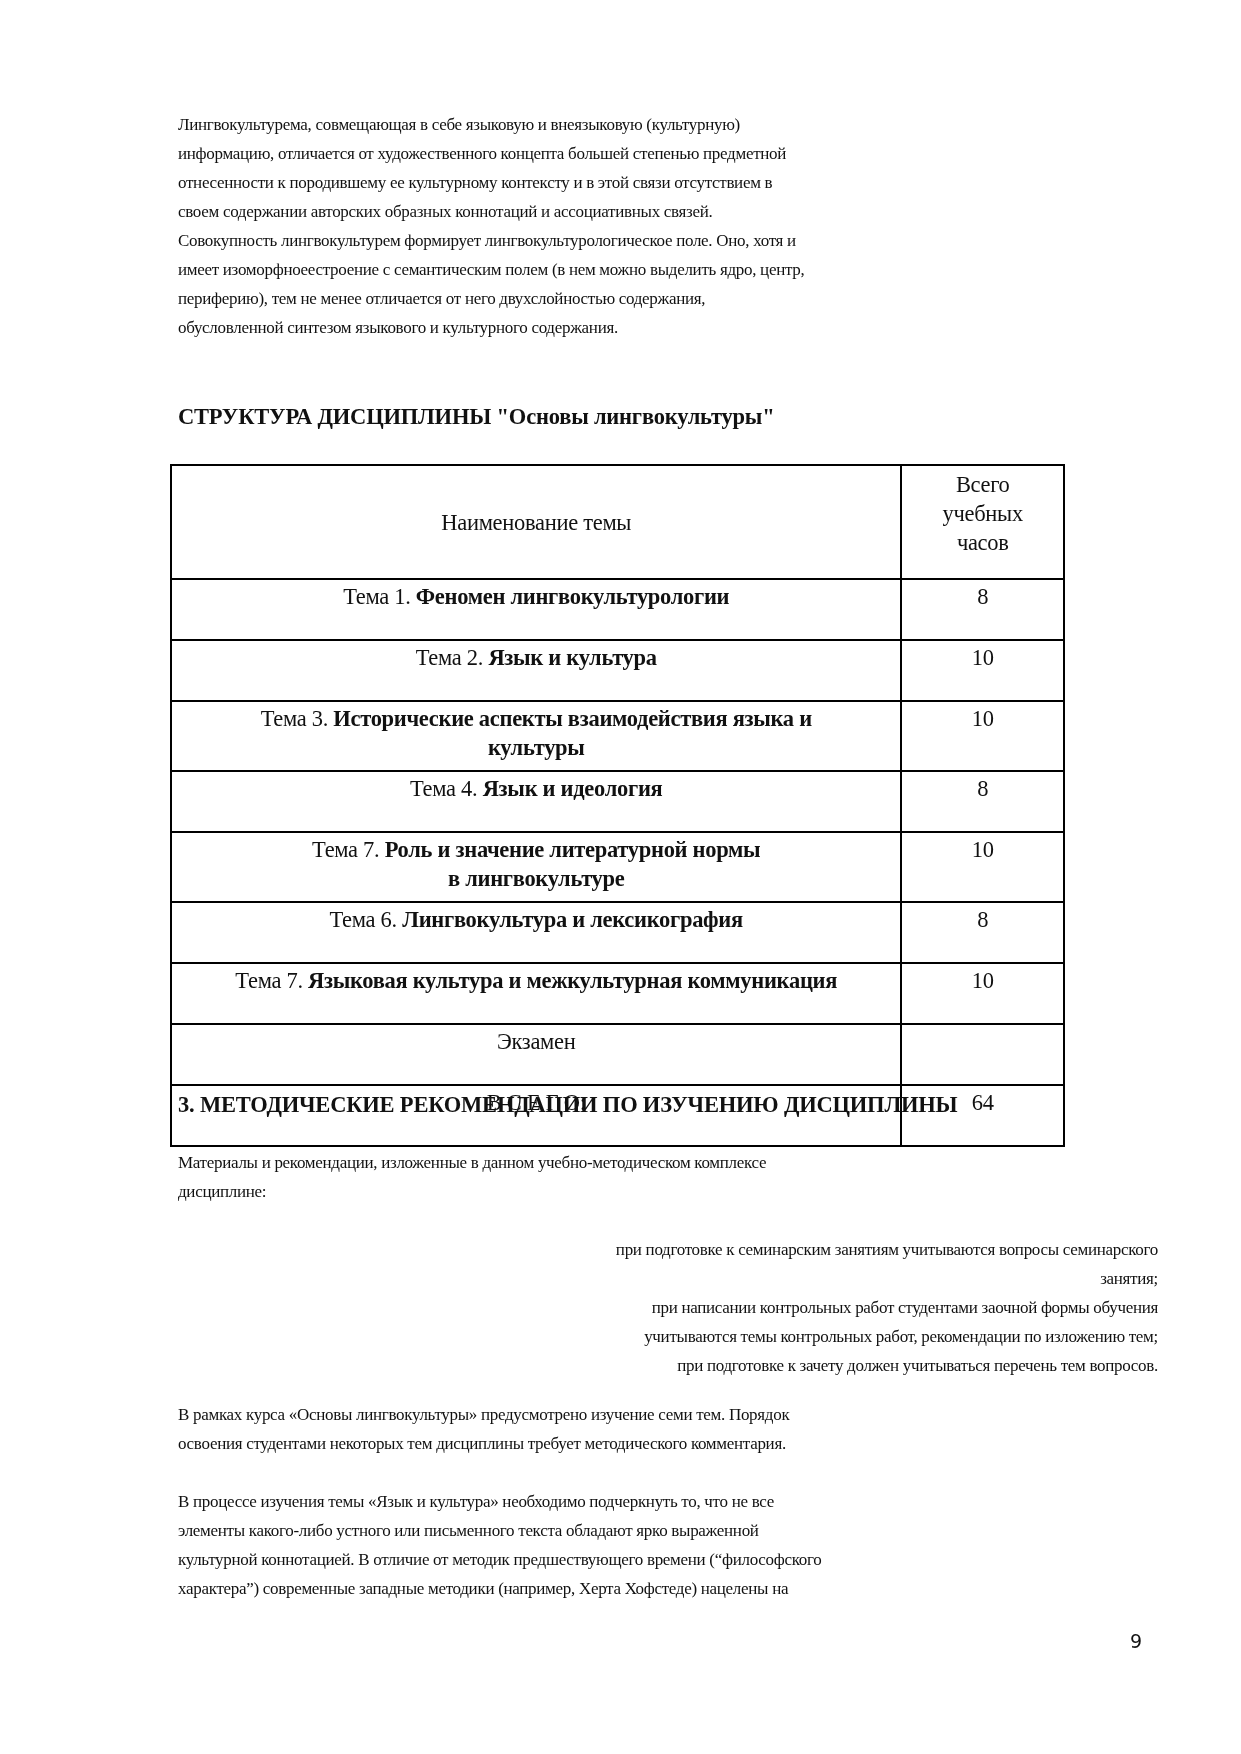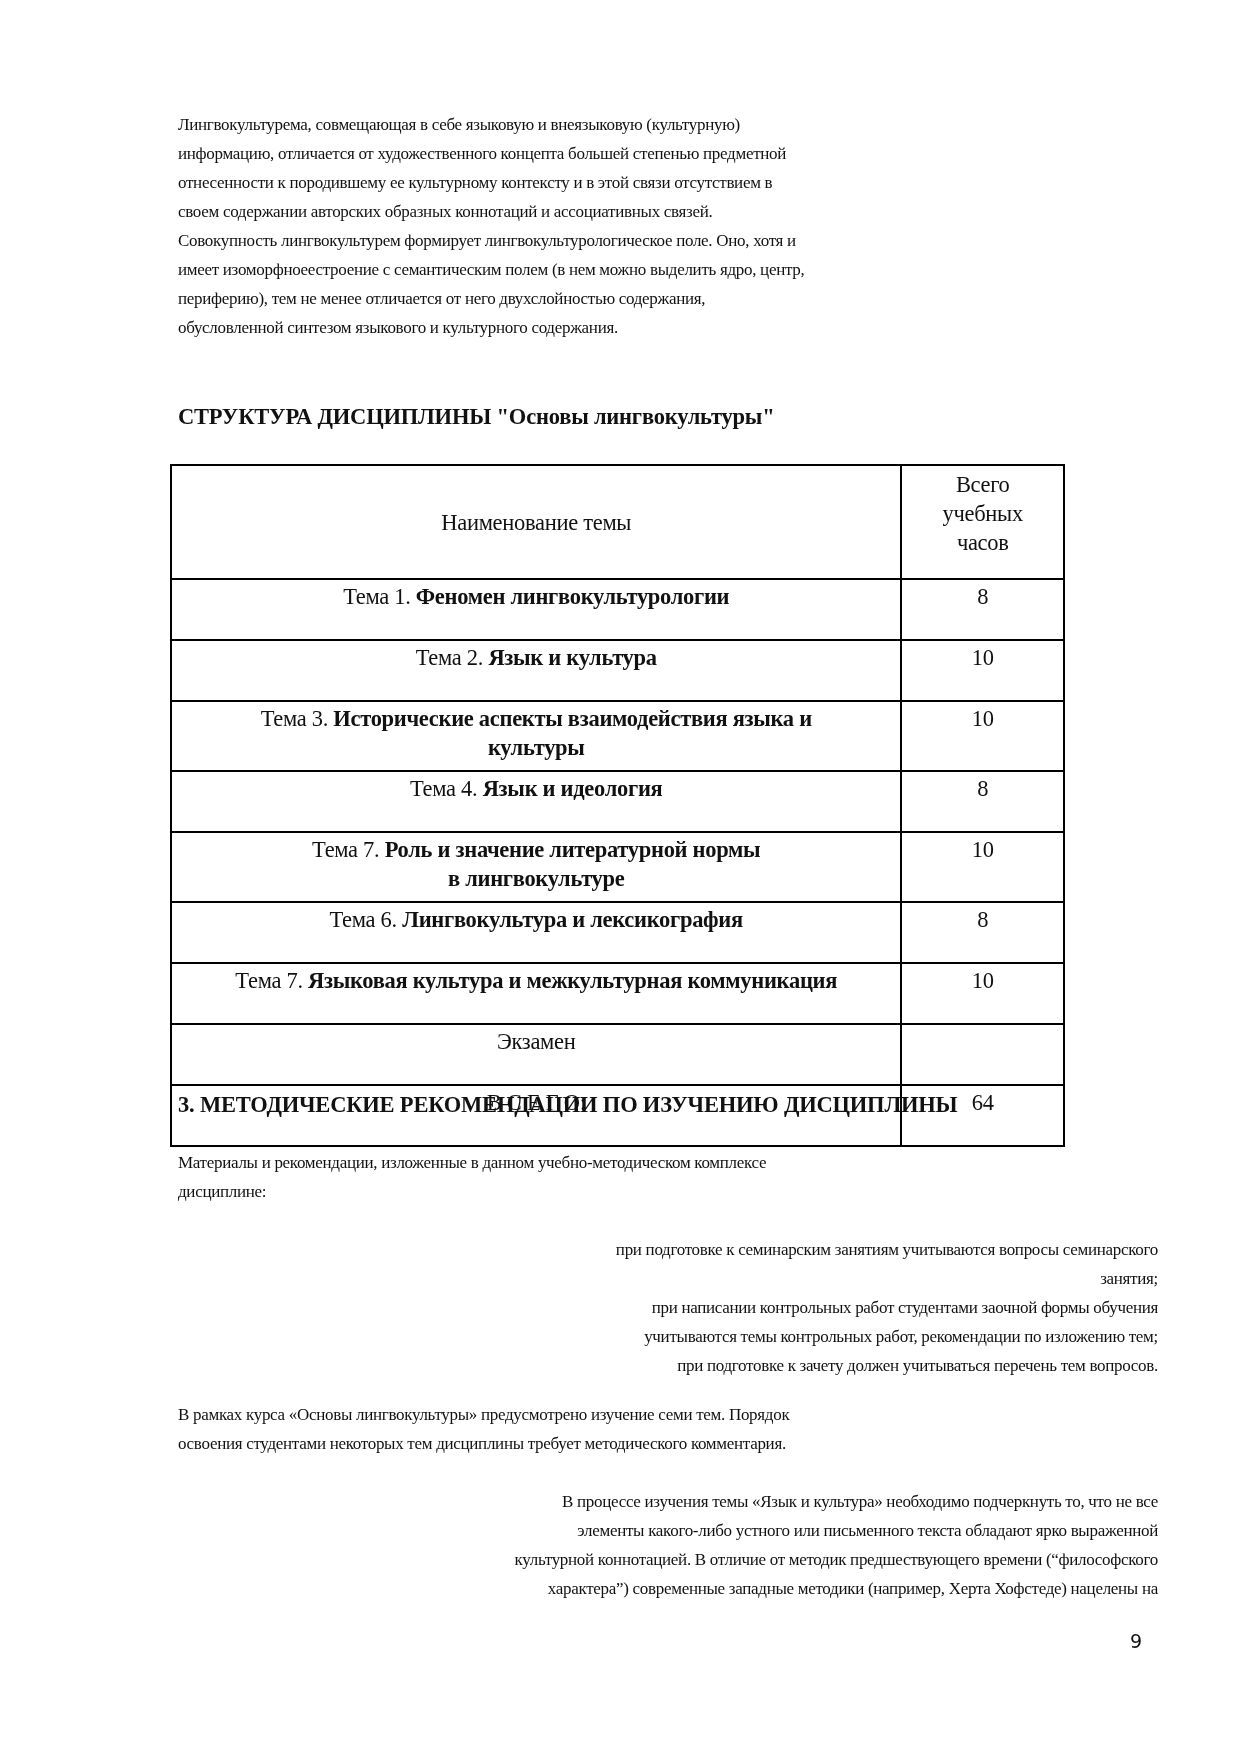--- a/index.html
+++ b/index.html
@@ -193,21 +193,21 @@
     <span class="indent-line indent-1">при написании контрольных работ студентами заочной формы обучения</span>
     <span class="indent-line indent-2">учитываются темы контрольных работ, рекомендации по изложению тем;</span>
     <span class="indent-line indent-1">при подготовке к зачету должен учитываться перечень тем вопросов.</span>
   </div>
 
   <p class="para" style="top:1400px;">
     <span class="line">В рамках курса «Основы лингвокультуры» предусмотрено изучение семи тем. Порядок</span>
     <span class="line">освоения студентами некоторых тем дисциплины требует методического комментария.</span>
   </p>
 
-  <p class="para" style="top:1487px;text-align:right;">
+  <p class="para" style="top:1487px;">
     <span class="line">В процессе изучения темы «Язык и культура» необходимо подчеркнуть то, что не все</span>
     <span class="line">элементы какого-либо устного или письменного текста обладают ярко выраженной</span>
     <span class="line">культурной коннотацией. В отличие от методик предшествующего времени (“философского</span>
     <span class="line">характера”) современные западные методики (например, Херта Хофстеде) нацелены на</span>
   </p>
 
   <div class="page-number">9</div>
 
 </div>
 

